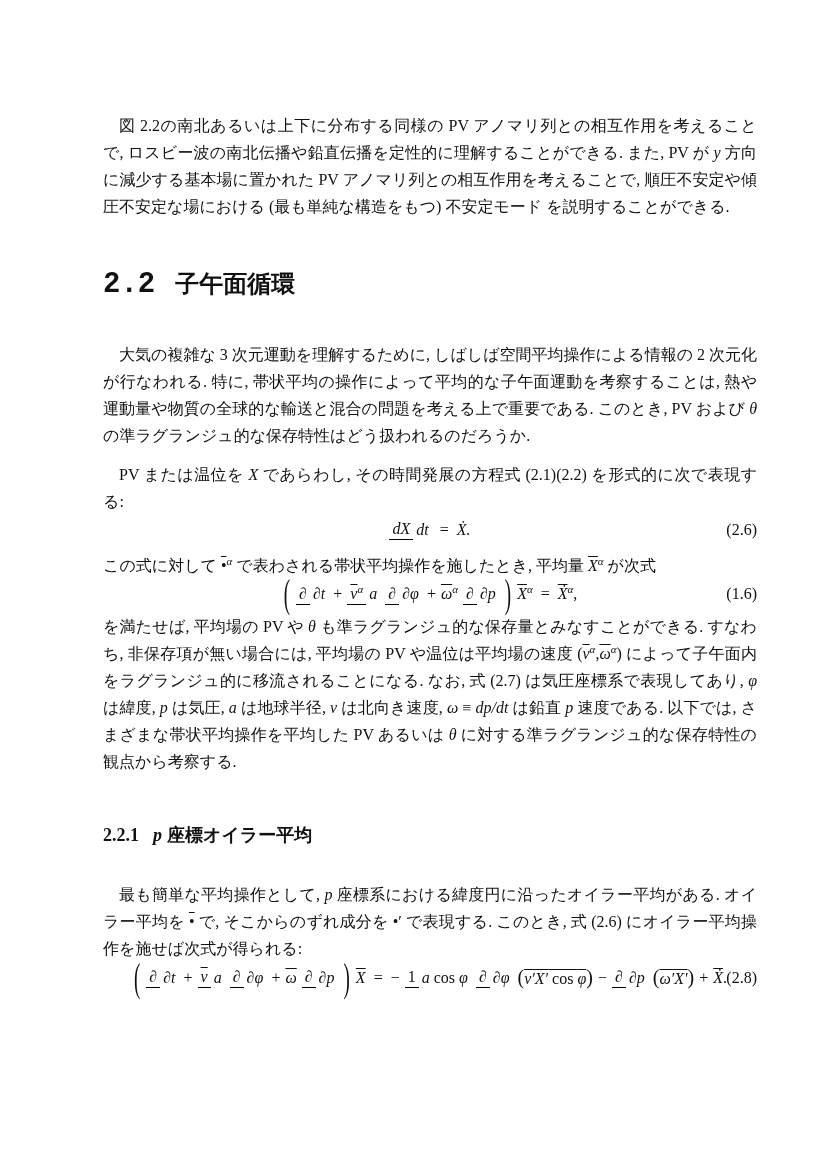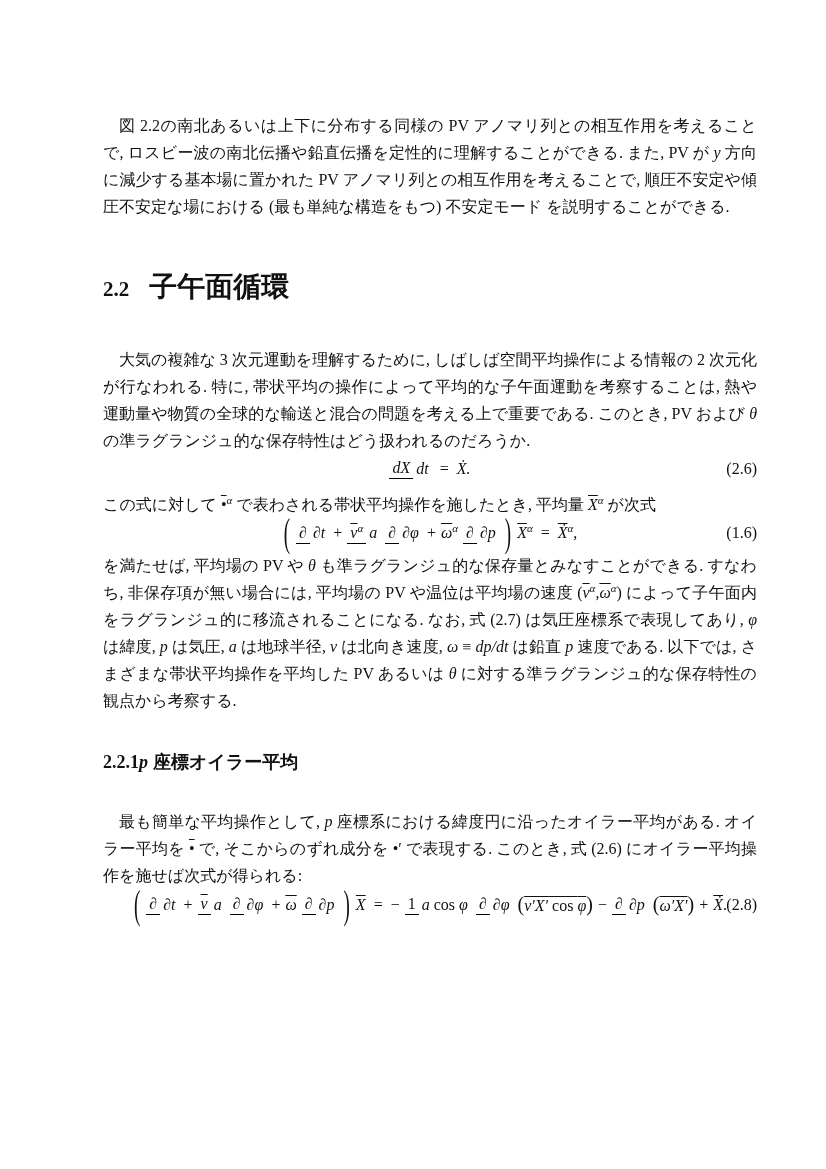--- a/index.html
+++ b/index.html
@@ -13,23 +13,23 @@
   .para{
     margin:0;font-size:16px;line-height:27px;text-align:justify;
   }
   .indent{text-indent:16px;}
   .mi{font-style:italic;font-family:"Liberation Serif","DejaVu Serif",serif;}
   .ov{text-decoration:overline;}
   sup{font-size:11px;line-height:0;vertical-align:super;}
 
   
   .sec-head{display:flex;align-items:baseline;gap:20px;margin:48px 0 0 0;}
-  .sec-num{font-size:21px;font-weight:bold;font-family:Liberation Serif, serif;}
-  .sec-title{font-size:28px;font-weight:600;font-family:"Liberation Sans","DejaVu Sans",sans-serif;}
-  .subsec-head{display:flex;align-items:baseline;margin:36px 0 0 0;}
+  .sec-num{font-size:29px;font-weight:bold;font-family:Liberation Mono, monospace;}
+  .sec-title{font-size:24px;font-weight:600;font-family:"Liberation Sans","DejaVu Sans",sans-serif;}
+  .subsec-head{display:flex;align-items:baseline;gap:14px;margin:48px 0 0 0;}
   .subsec-num{font-size:18px;font-weight:bold;}
   .subsec-title{font-size:18px;font-weight:600;font-family:"Liberation Sans","DejaVu Sans",sans-serif;}
   .subsec-title .mi{font-weight:bold;}
 
   
   .mt40{margin-top:40px;} .mt12{margin-top:12px;} .mt8{margin-top:8px;}
   .mt34{margin-top:34px;} .mt2{margin-top:12px;} .mt10{margin-top:10px;}
 
   
   .eqrow{position:relative;display:flex;justify-content:center;align-items:center;margin:4px 0;}
@@ -53,20 +53,21 @@
 
     <p class="para indent"><span>図 2.2の南北あるいは上下に分布する同様の PV アノマリ列との相互作用を考えることで, ロスビー波の南北伝播や鉛直伝播を定性的に理解することができる. また, PV が </span><span class="mi">y</span><span> 方向に減少する基本場に置かれた PV アノマリ列との相互作用を考えることで, 順圧不安定や傾圧不安定な場における (最も単純な構造をもつ) 不安定モード を説明することができる.</span></p>
 
     <div class="sec-head">
       <span class="sec-num">2.2</span>
       <span class="sec-title">子午面循環</span>
     </div>
 
     <p class="para indent mt40"><span>大気の複雑な 3 次元運動を理解するために, しばしば空間平均操作による情報の 2 次元化が行なわれる. 特に, 帯状平均の操作によって平均的な子午面運動を考察することは, 熱や運動量や物質の全球的な輸送と混合の問題を考える上で重要である. このとき, PV および </span><span class="mi">θ</span><span> の準ラグランジュ的な保存特性はどう扱われるのだろうか.</span></p>
 
+    <p class="para indent mt12"><span>PV または温位を </span><span class="mi">X</span><span> であらわし, その時間発展の方程式 (2.1)(2.2) を形式的に次で表現する:</span></p>
 
     <div class="eqrow">
       <span class="eqbody">
         <span class="frac">
           <span class="fn mi">dX</span>
           <span class="fd mi">dt</span>
         </span>
         <span class="rel">=</span>
         <span class="term mi">Ẋ.</span>
       </span>

